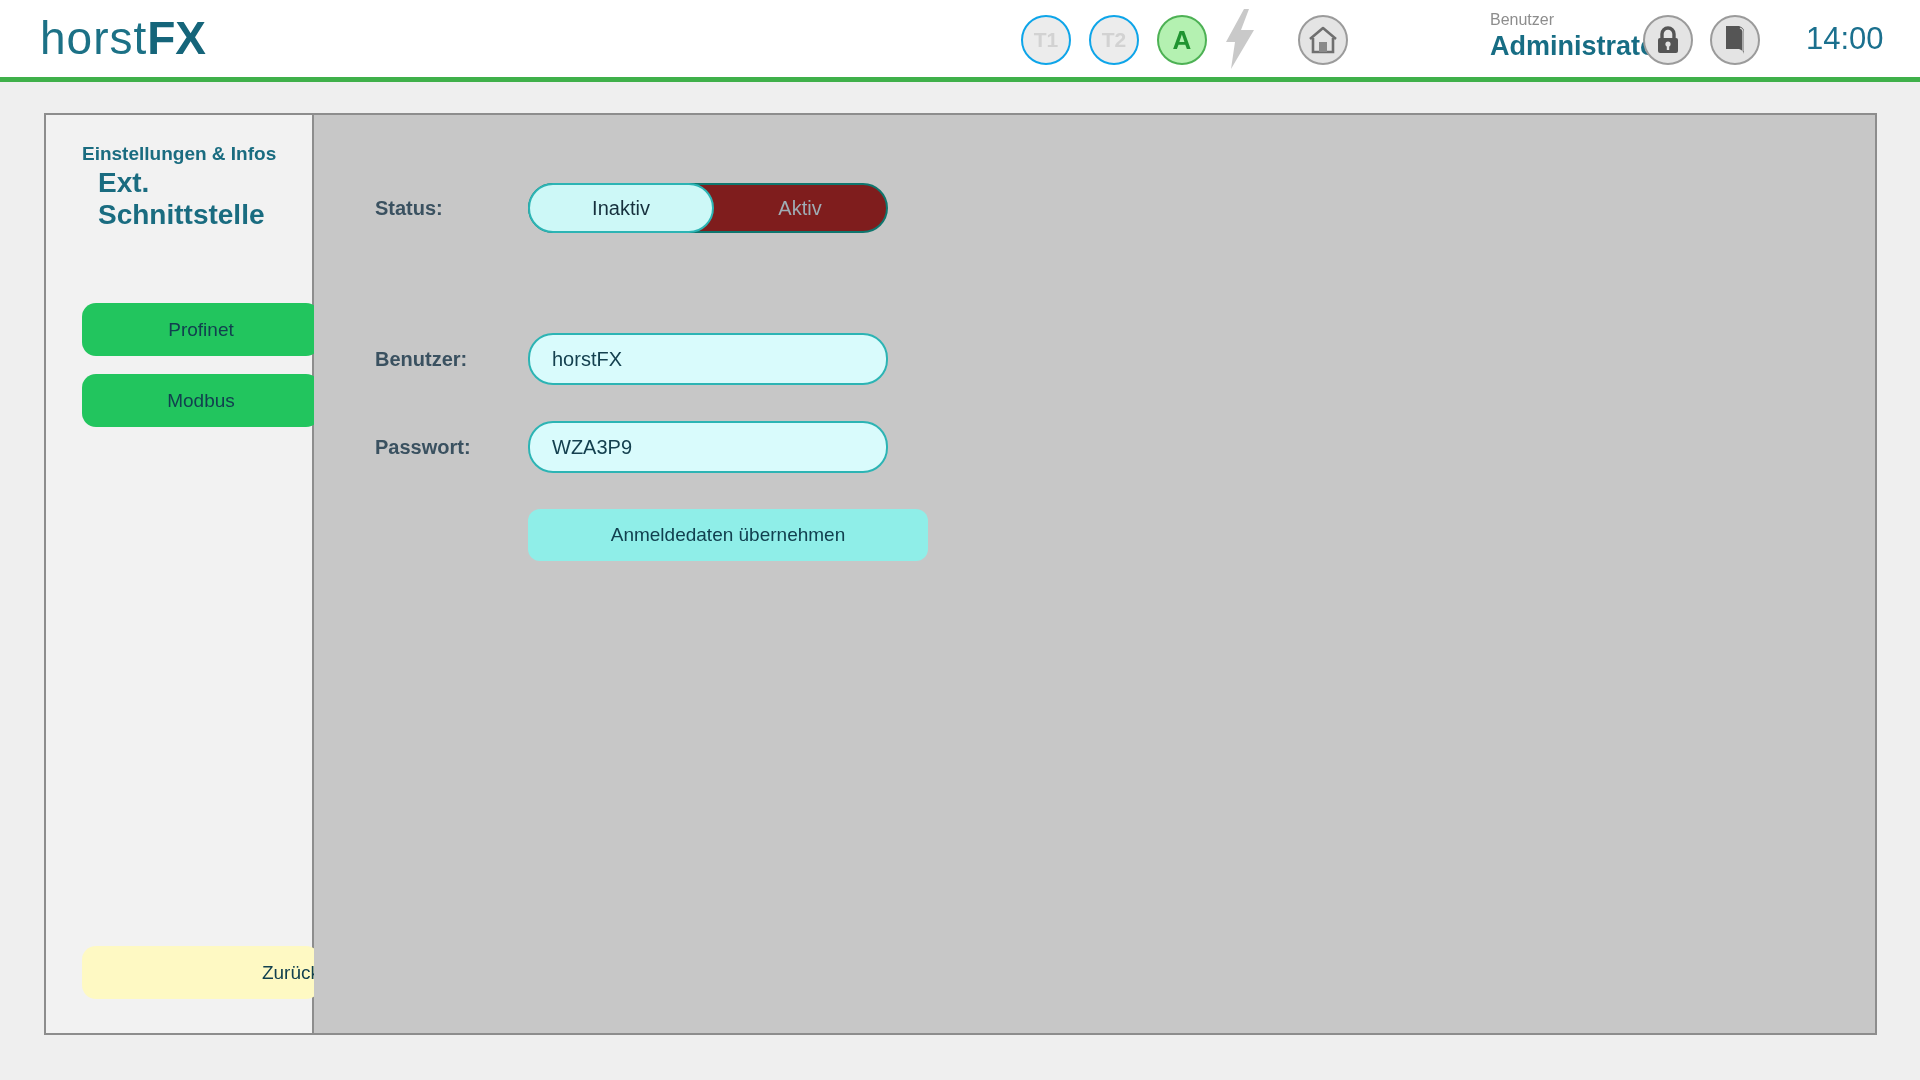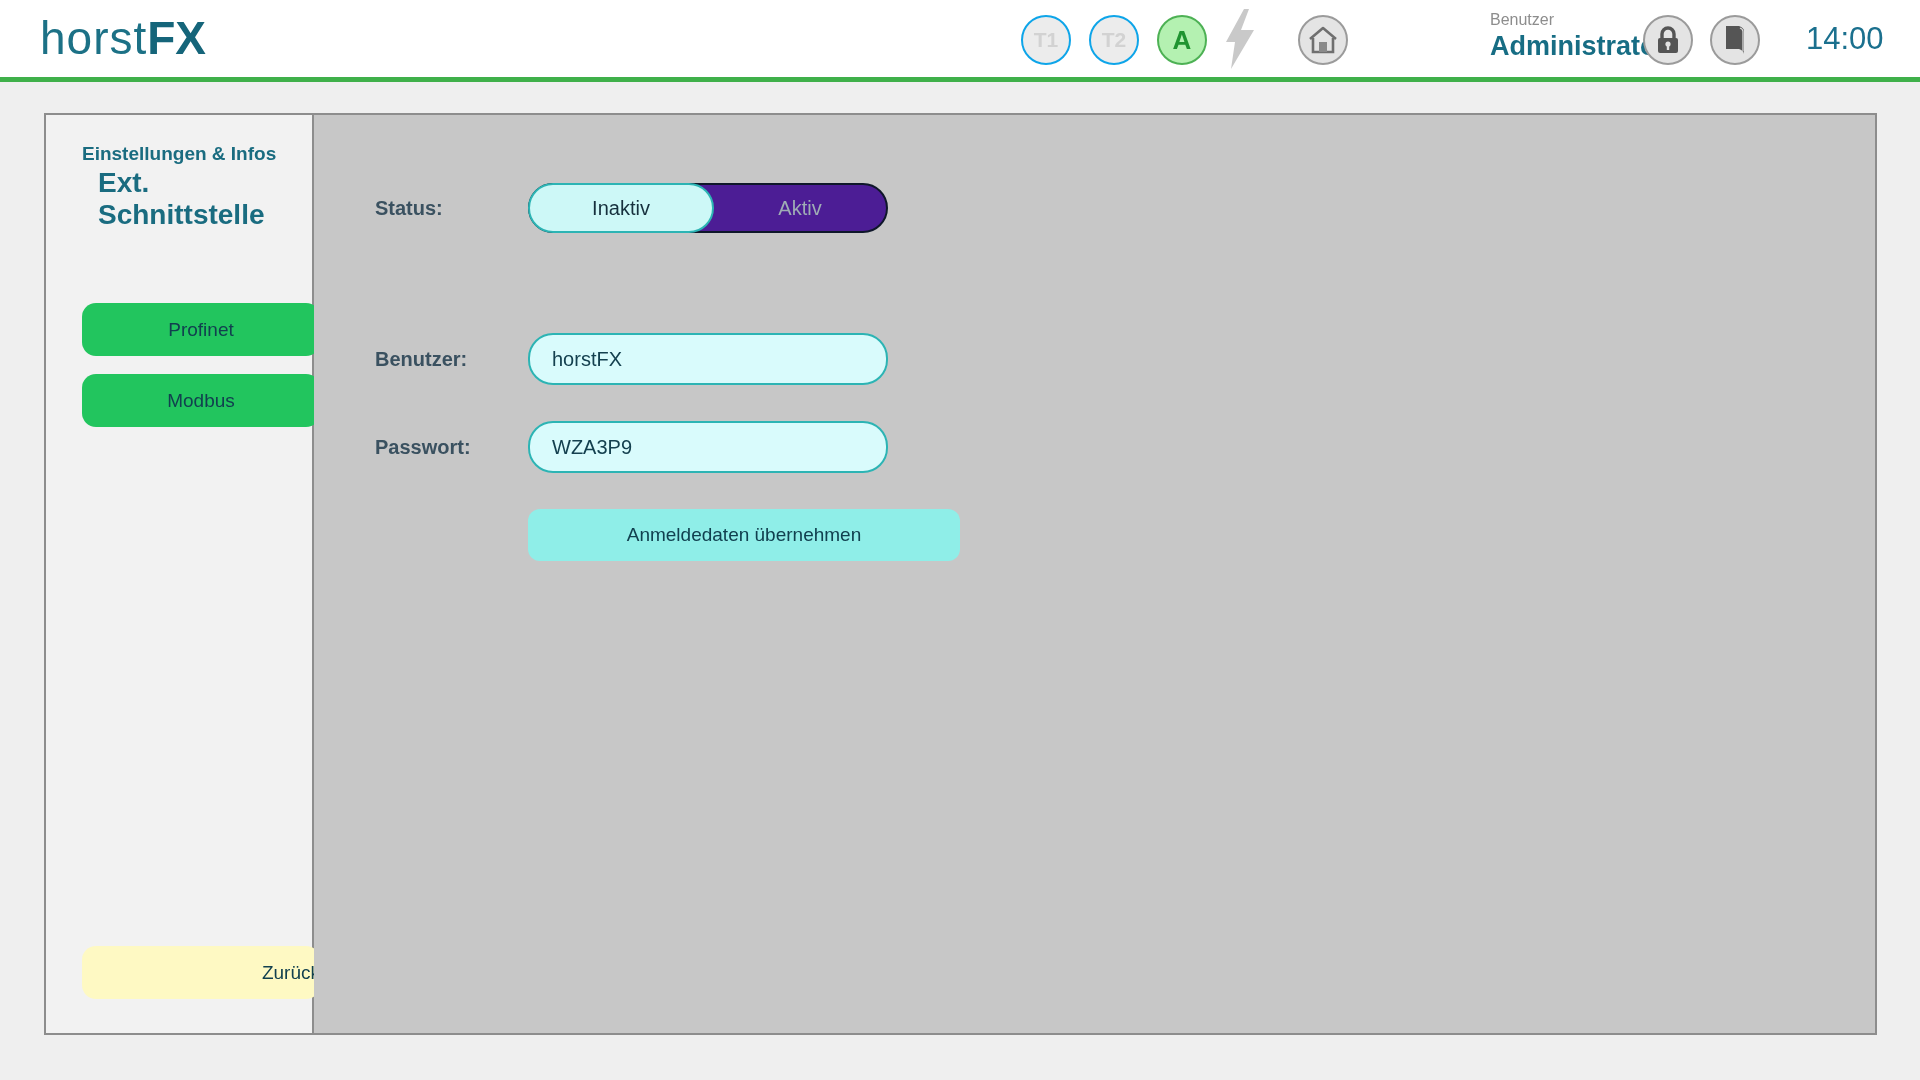--- a/index.html
+++ b/index.html
@@ -45,33 +45,33 @@
             color:#12404f; background:#22c55e; cursor:pointer;
             display:flex; align-items:center; justify-content:center; }
   .sb-btn.active { background:#74e9e0; }
   .sb-btn.n0 { top:116px; } .sb-btn.n1 { top:188px; } .sb-btn.n2 { top:259px; }
   .sb-back { top:auto; bottom:34px; background:#fef9c3;justify-content:flex-end; }
 
   
   .form-row { position:absolute; left:61px; display:flex; align-items:center; }
   .form-label { width:153px; font-size:20px; font-weight:600; color:#3a5160; flex:none; }
 
-  .toggle { width:360px; height:50px; border:2px solid #0f172a; border-radius:25px;
-            background:#4c1d95; display:flex; position:relative; }
+  .toggle { width:360px; height:50px; border:2px solid #0f766e; border-radius:25px;
+            background:#7f1d1d; display:flex; position:relative; }
   .toggle-opt { flex:1; display:flex; align-items:center; justify-content:center;
                 font-size:20px; color:#9fadb5; cursor:pointer; }
   .toggle-opt.selected { flex:none; width:186px; margin:-2px 0 -2px -2px;
                 background:#cdf8f7; border:2px solid #2cb4b4; border-radius:25px;
                 color:#16303d; font-weight:500; }
 
   .txt-input { width:360px; height:52px; border:2px solid #2cb4b4; border-radius:25px;
                background:#d9fbfc; padding:0 22px; font-family:inherit; font-size:20px;
                font-weight:500; color:#14404f; outline:none; }
 
-  .submit-btn { width:432px; height:52px; border:none; border-radius:12px;
+  .submit-btn { width:400px; height:52px; border:none; border-radius:12px;
                 background:#8feee8; font-family:inherit; font-size:19px; font-weight:500;
                 color:#11404f; cursor:pointer; }
 
   .row-status   { top:68px;  }
   .row-user     { top:218px; }
   .row-pass     { top:306px; }
   .row-submit   { top:394px; left:214px; }
 </style>
 </head>
 <body>

